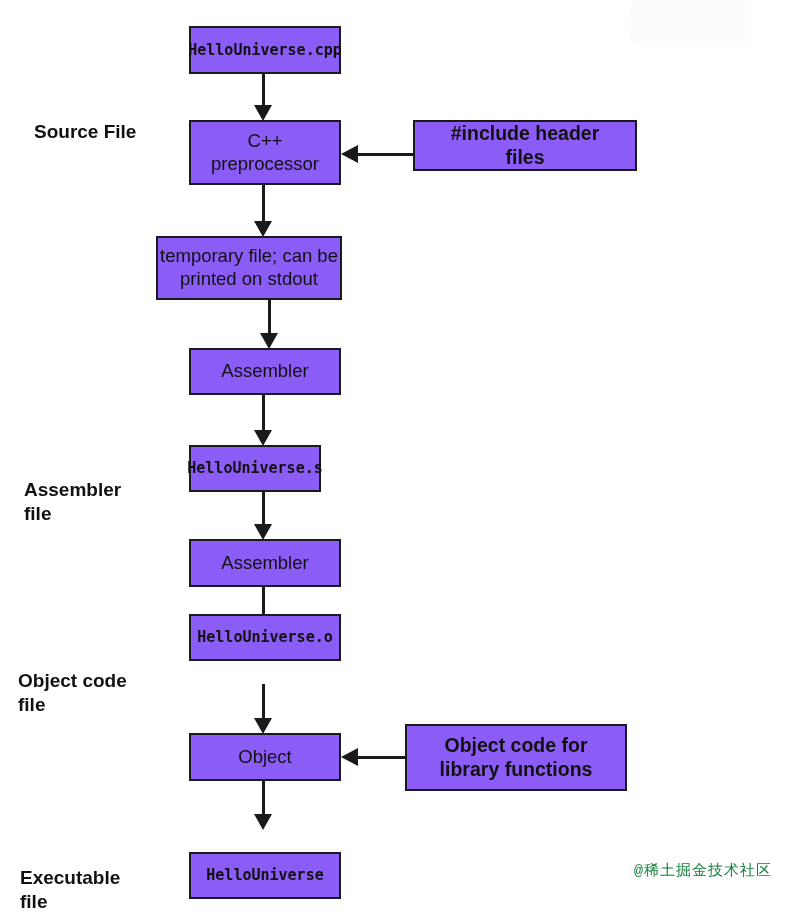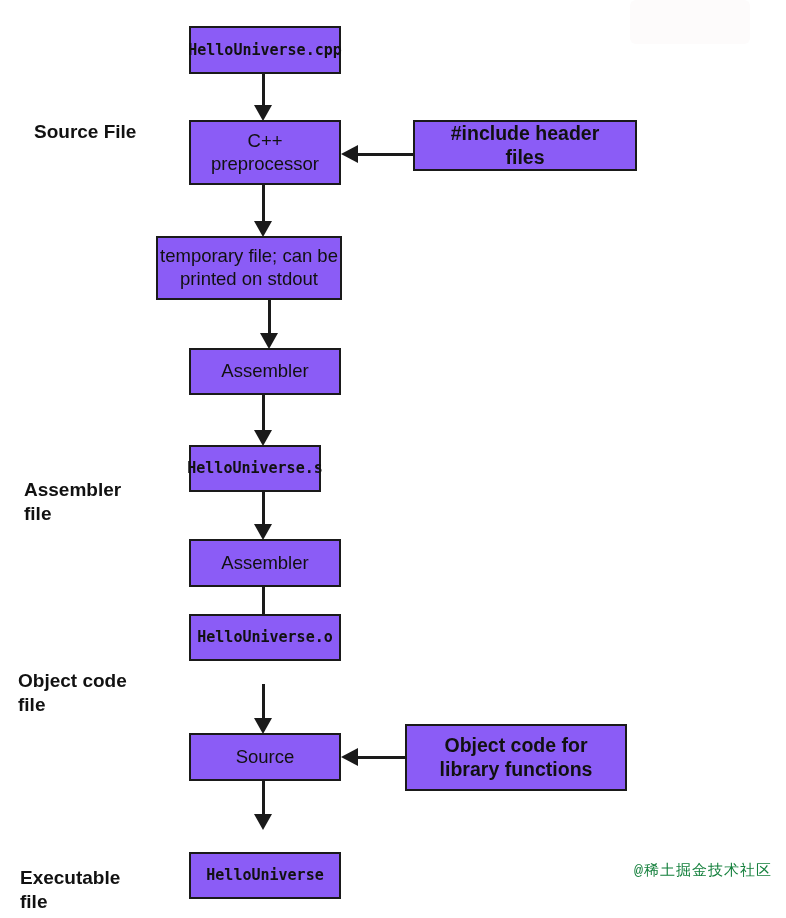--- a/index.html
+++ b/index.html
@@ -181,21 +181,21 @@
       <div class="node mono" style="left: 189px; top: 445px; width: 132px; height: 47px;">
         <span class="txt">HelloUniverse.s</span>
       </div>
       <div class="node plain" style="left: 189px; top: 539px; width: 152px; height: 48px;">
         <span class="txt">Assembler</span>
       </div>
       <div class="node mono" style="left: 189px; top: 614px; width: 152px; height: 47px; align-items: center;">
         <span class="txt">HelloUniverse.o</span>
       </div>
       <div class="node plain" style="left: 189px; top: 733px; width: 152px; height: 48px;">
-        <span class="txt">Source</span>
+        <span class="txt">Object</span>
       </div>
       <div class="node bold" style="left: 405px; top: 724px; width: 222px; height: 67px;">
         <span class="txt">Object code for
 library functions</span>
       </div>
       <div class="node mono" style="left: 189px; top: 852px; width: 152px; height: 47px;">
         <span class="txt">HelloUniverse</span>
       </div>
     </div>
   <div class="watermark">@稀土掘金技术社区</div>

